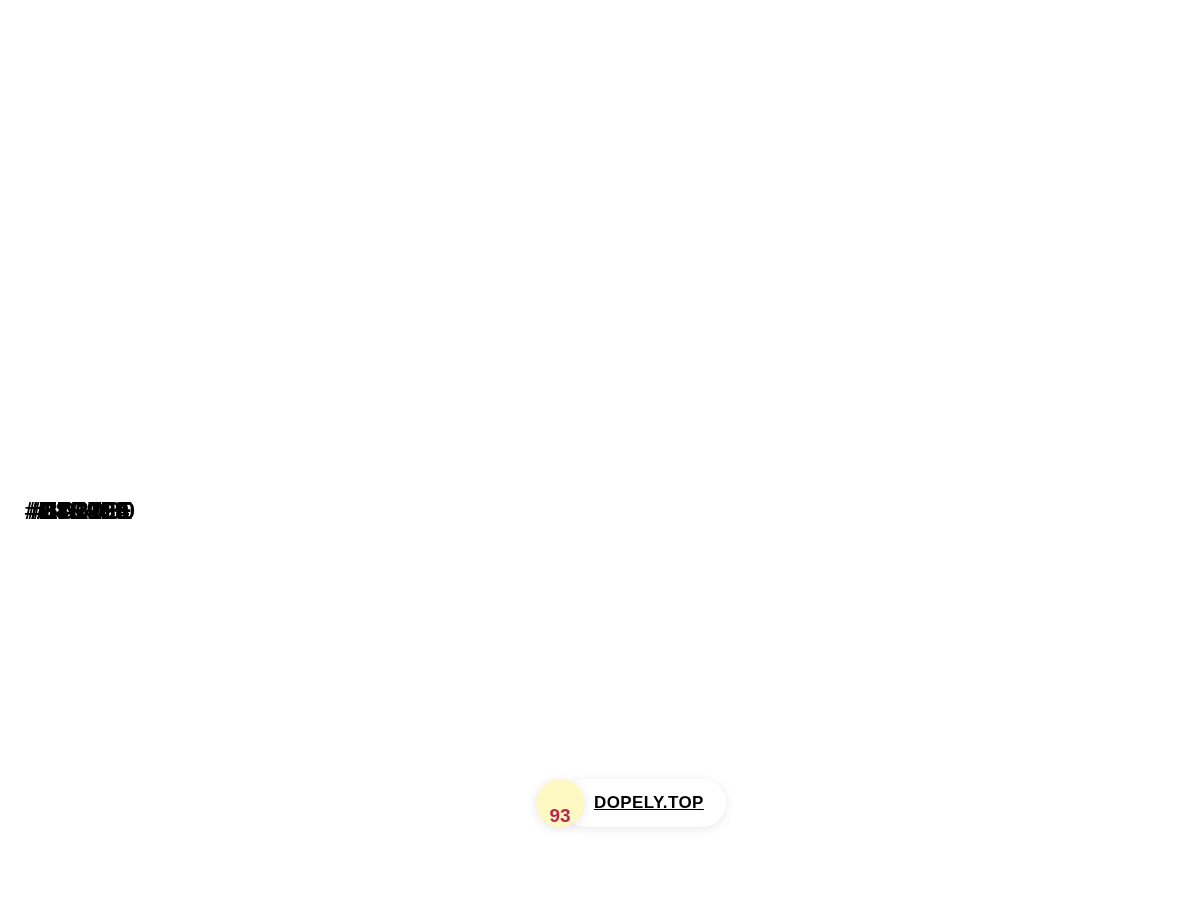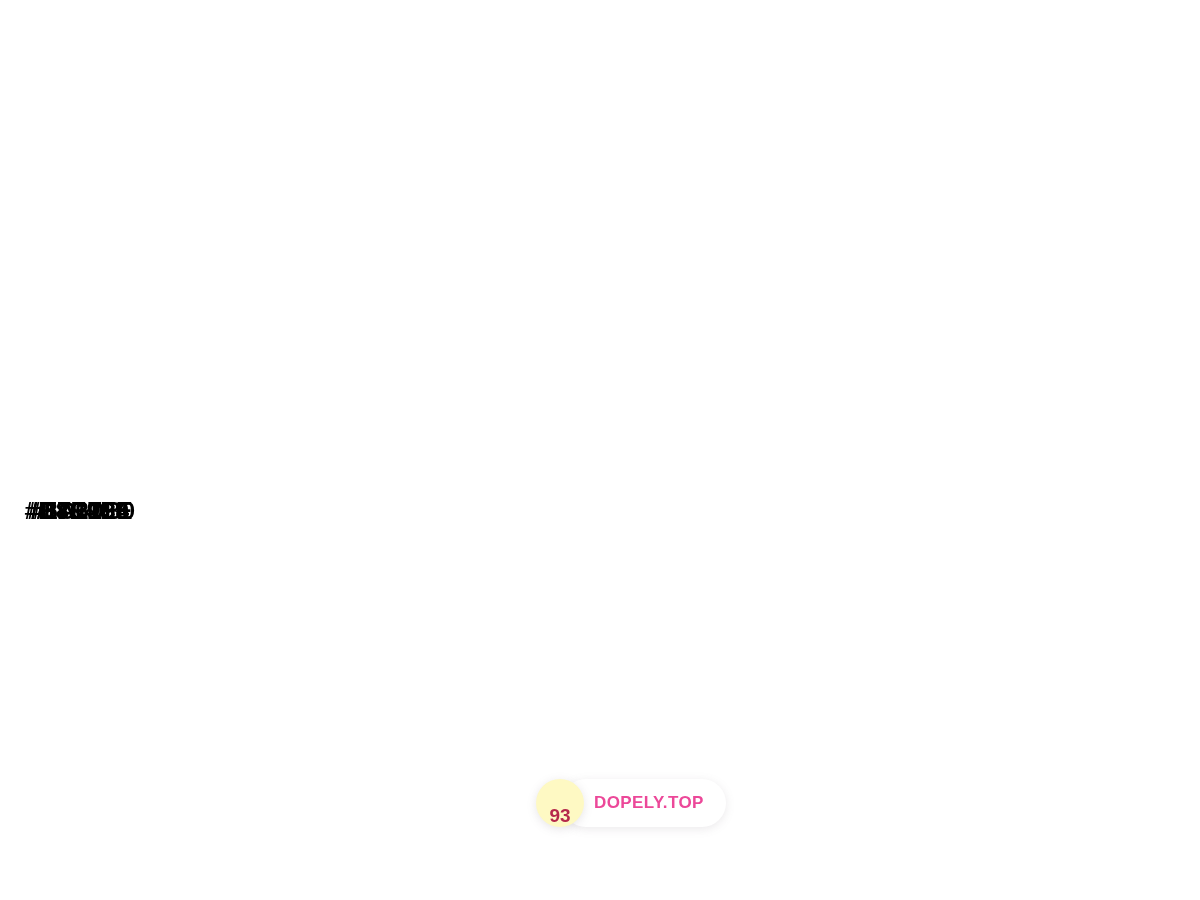--- a/index.html
+++ b/index.html
@@ -6,21 +6,21 @@
   html,body{margin:0;padding:0;}
   body{width:1200px;height:900px;background:#FFFFFF;font-family:"Liberation Sans",sans-serif;overflow:hidden;position:relative;}
   .stage{position:absolute;left:0;top:0;width:1200px;height:664px;}
   .pill{position:absolute;width:160px;height:368px;border-radius:80px;top:83px;}
   .swatch-label{position:absolute;top:497px;width:160px;text-align:center;font-size:24px;font-weight:700;letter-spacing:.2px;}
   .circle{position:absolute;width:158px;height:158px;border-radius:50%;top:572px;}
   .badge{position:absolute;left:520px;top:779px;height:48px;}
   .badge-score{position:absolute;left:16px;top:0;width:48px;height:48px;border-radius:50%;background:#fef9c3;box-shadow:0 2px 10px rgba(120,110,120,.18);display:flex;align-items:flex-end;justify-content:center;}
   .badge-score span{font-size:19px;font-weight:700;color:#B5284B;}
   .badge-name{position:absolute;left:42px;top:0;height:48px;border-radius:24px;background:#fff;box-shadow:0 2px 10px rgba(120,110,120,.15);display:flex;align-items:center;padding:0 22px 0 32px;}
-  .badge-name span{font-size:17px;font-weight:700;color:#ec4899;letter-spacing:.4px;}
+  .badge-name span{font-size:17px;font-weight:700;color:#000000;letter-spacing:.4px;text-decoration:underline;}
 </style>
 </head>
 <body>
 
 <div class="stage">
 
   <div class="swatch-row">
     <div class="pill p1"></div>
     <div class="pill p2"></div>
     <div class="pill p3"></div>

